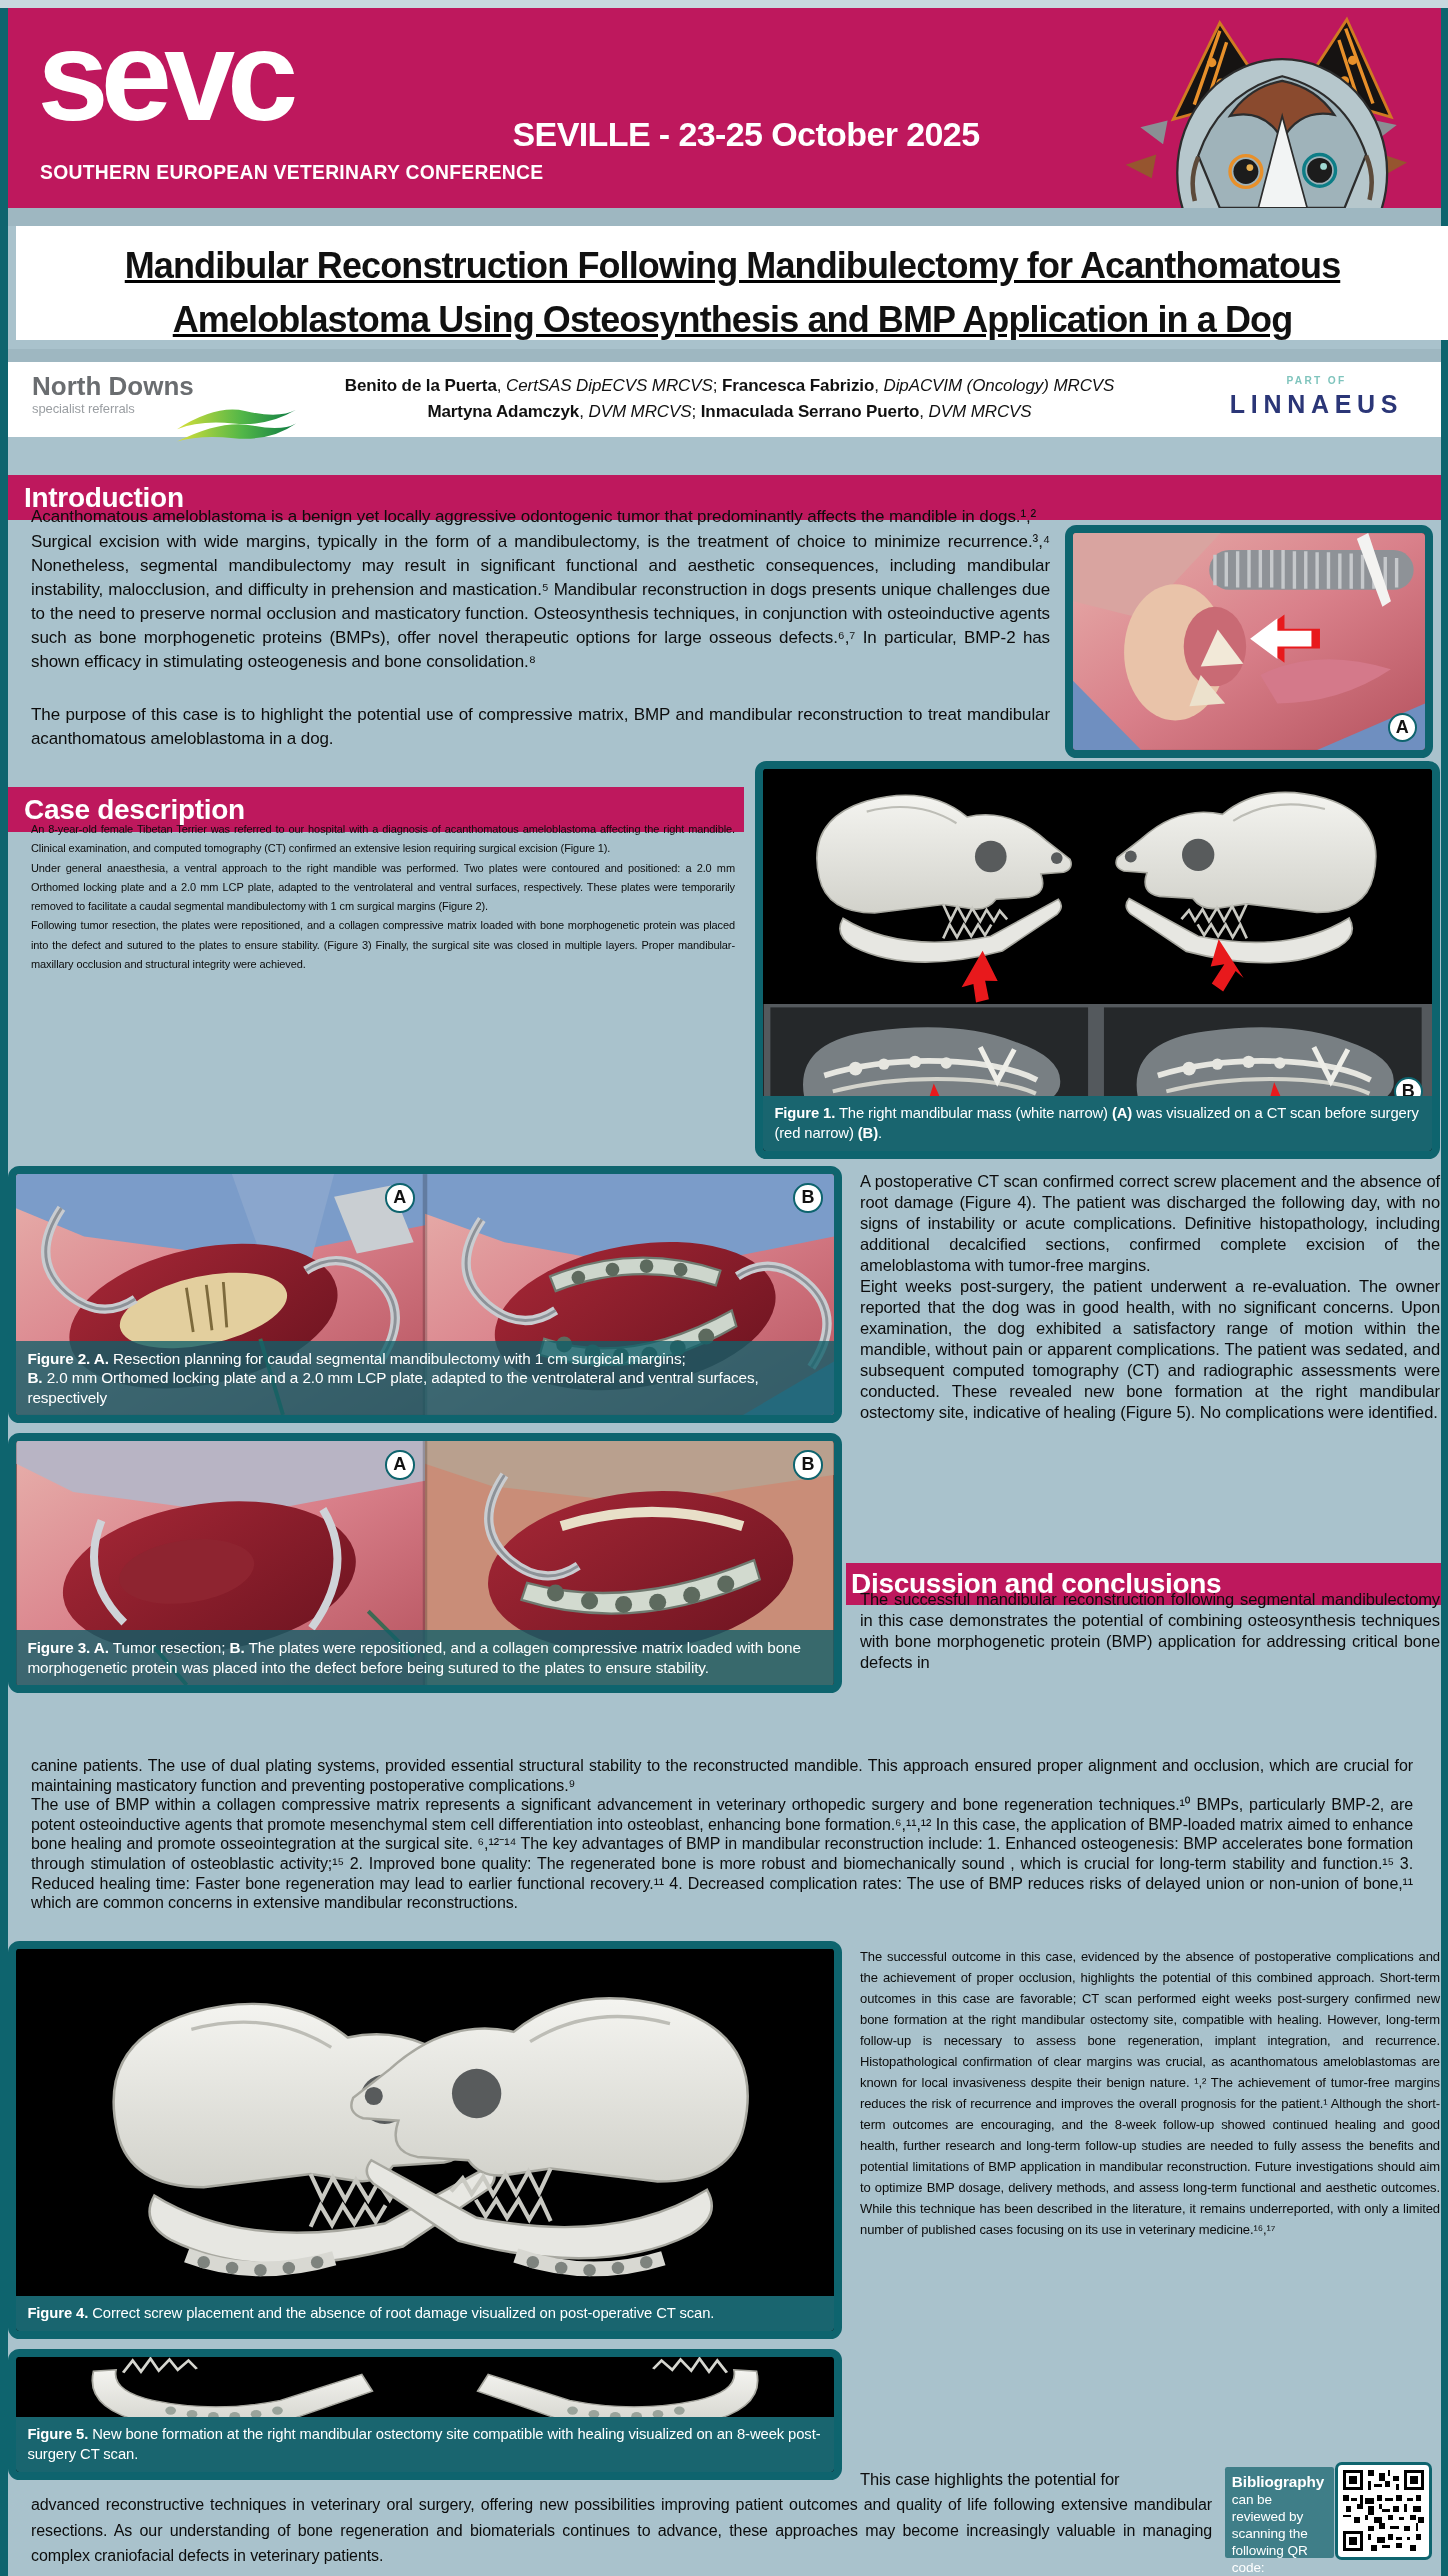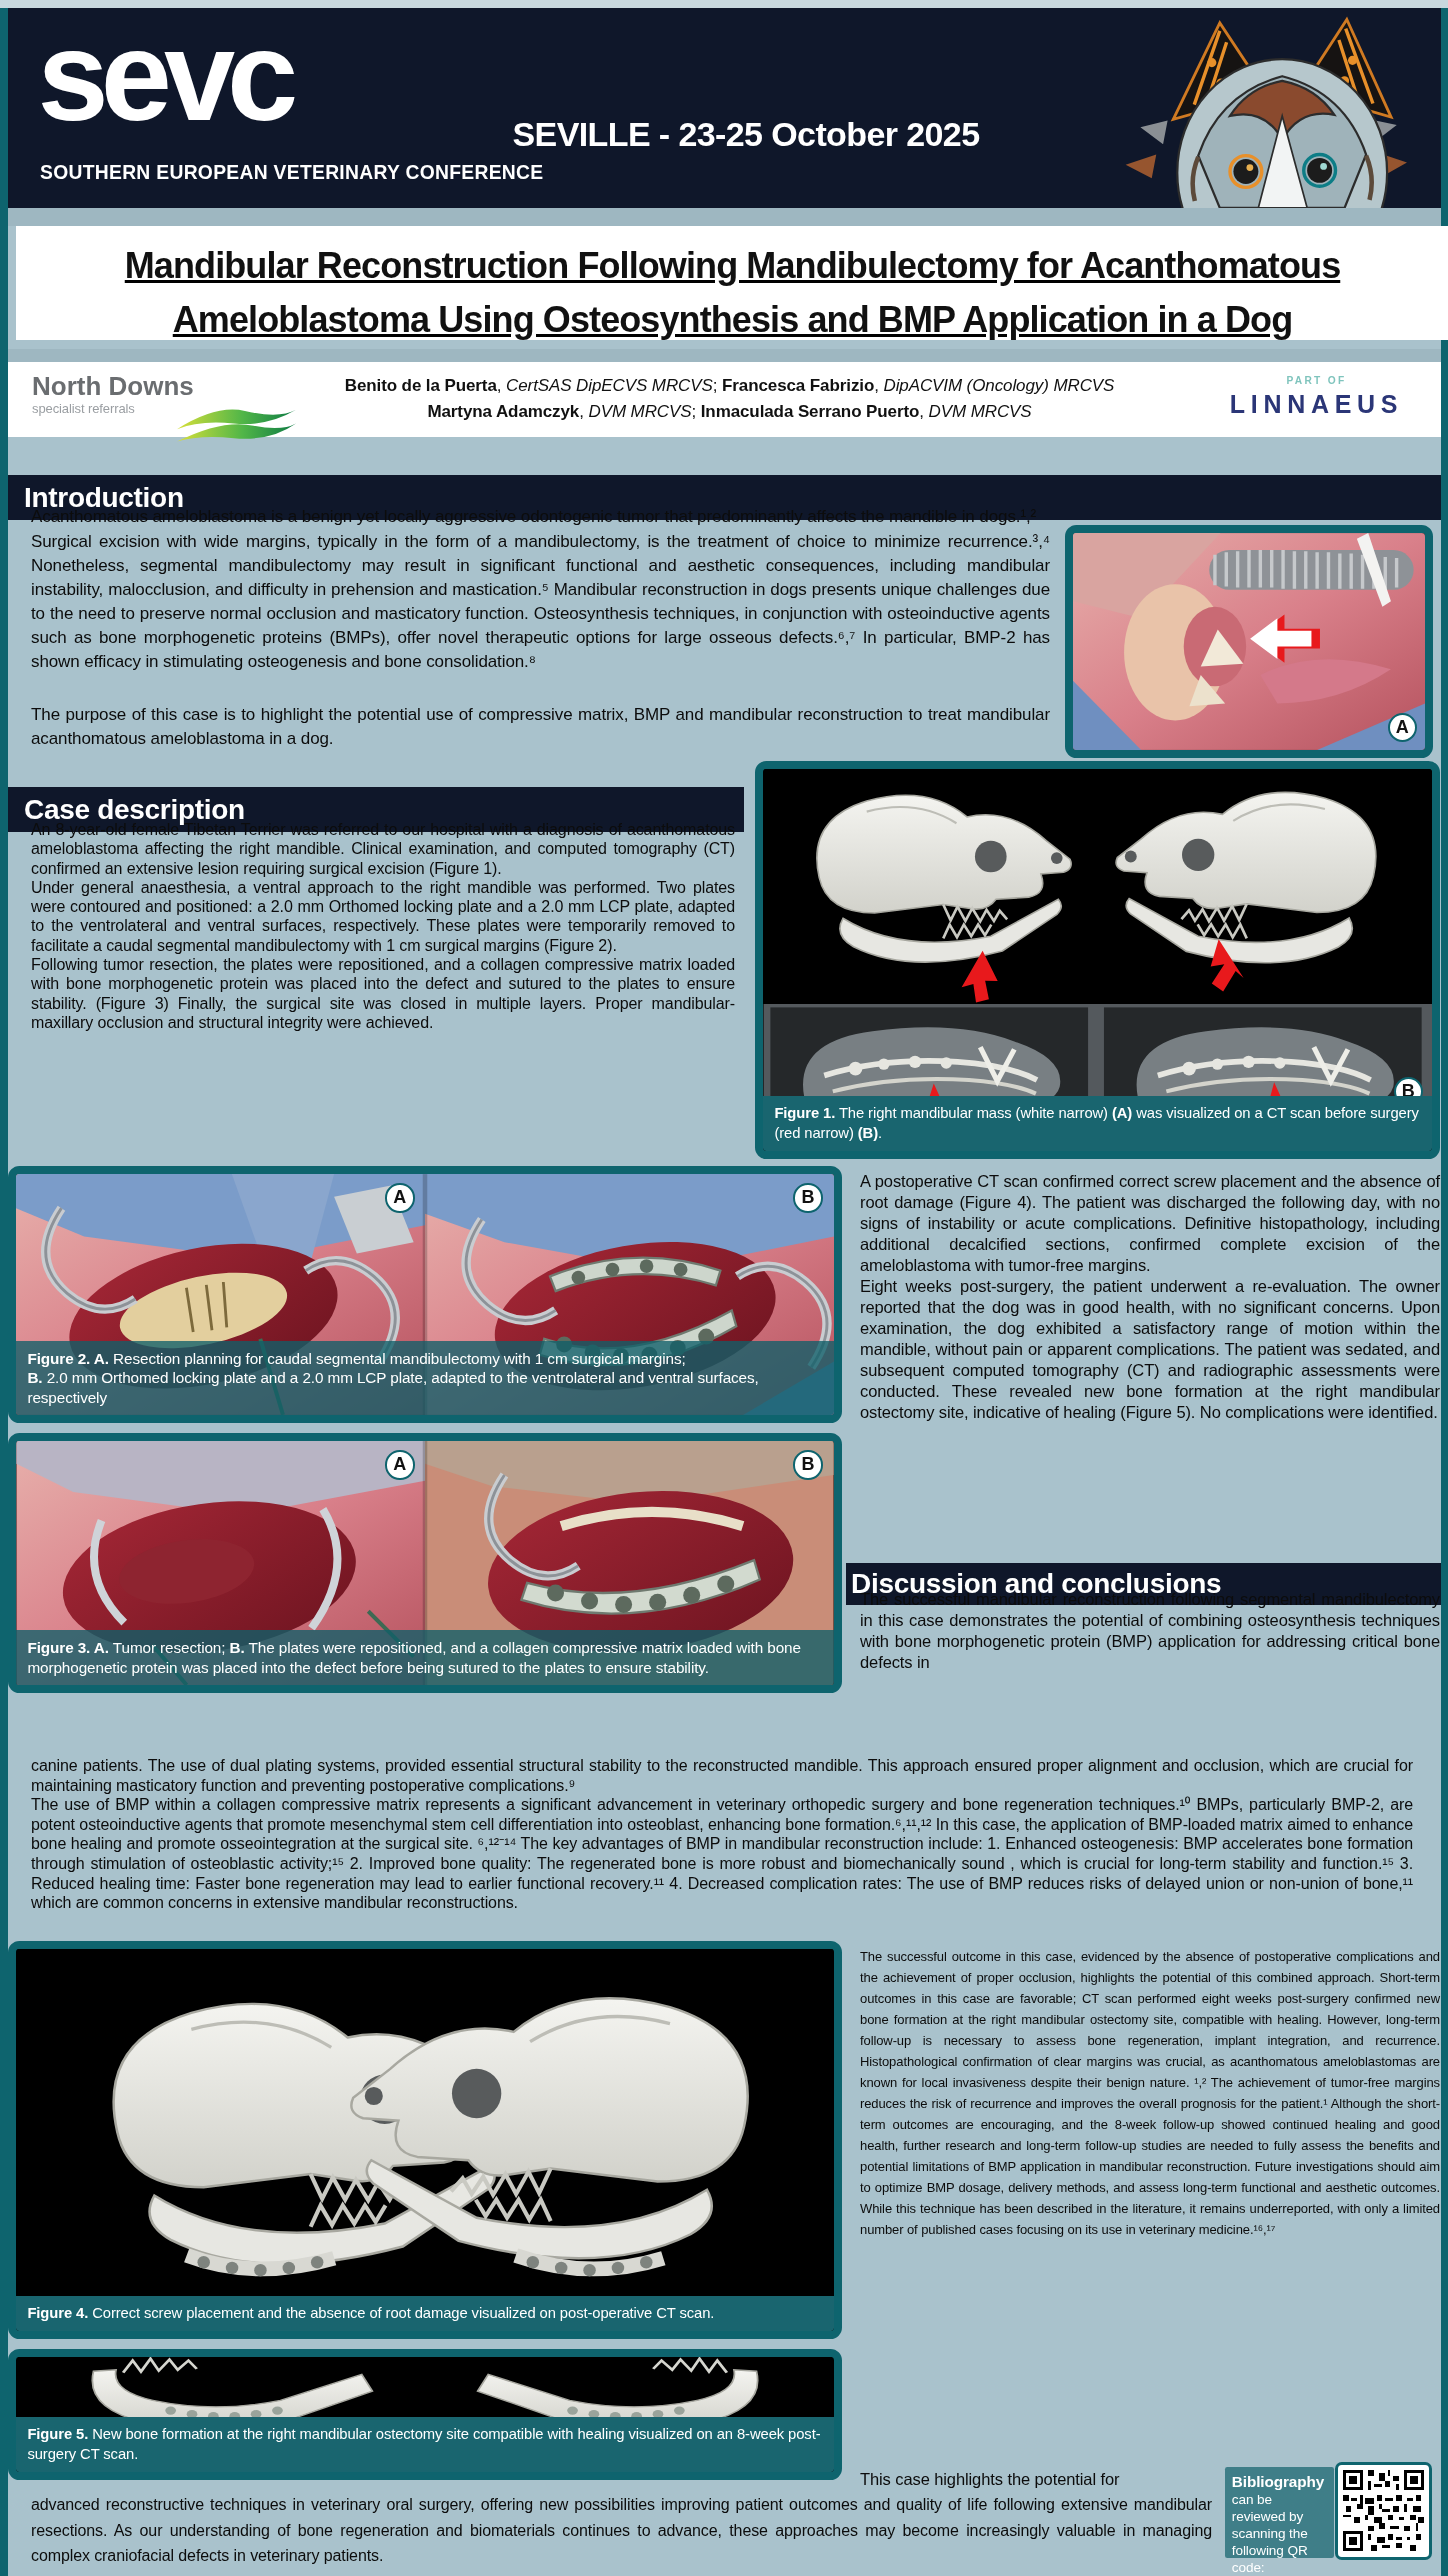--- a/index.html
+++ b/index.html
@@ -4,21 +4,21 @@
 <style>
   * { margin:0; padding:0; box-sizing:border-box; }
   html,body { background:#8fa6b0; }
   body { font-family:"Liberation Sans", sans-serif; }
   #poster {
     position:relative; width:1449px; height:2576px;
     background:#a9c2cc; overflow:hidden; margin:0 auto;
     letter-spacing:-0.1px;
   }
   .abs { position:absolute; }
-  .teal { background:#0f172a; }
+  .teal { background:#be185d; }
   .band { background:#9eb7c1; }
   .white-bg { background:#ffffff; }
 
   
   #top-strip { left:0; top:0; width:1449px; height:8px; background:#c8d8de; }
   #border-left { left:0; top:8px; width:8px; height:2568px; background:#0e646e; }
   #border-right { left:1441px; top:8px; width:8px; height:2568px; background:#0e646e; }
   #banner { left:8px; top:8px; width:1433px; height:200px; overflow:hidden; }
   #sevc-logo { left:29.5px; top:-5.7px; font-size:128px; font-weight:bold; color:#fff; letter-spacing:-8px; }
   #sevc-tagline { left:32px; top:154px; font-size:19.3px; font-weight:bold; color:#fff; letter-spacing:0.3px; }
@@ -47,21 +47,21 @@
   .section-bar { color:#fff; font-weight:bold; font-size:28px; letter-spacing:-0.3px;margin-top:24px; }
   #intro-bar { left:8px; top:451px; width:1433px; height:45px; line-height:45px; padding-left:16px; }
   #case-bar { left:8px; top:763px; width:736px; height:45px; line-height:45px; padding-left:16px; }
   #disc-bar { left:846px; top:1539px; width:595px; height:42px; line-height:42px; padding-left:5px; }
 
   
   .para { color:#0c0c0c; text-align:justify; }
   #intro-p1 { left:31px; top:505px; width:1369px; font-size:17px; line-height:24px; }
   #intro-p2 { left:31px; top:530px; width:1019px; font-size:17px; line-height:24px; }
   #intro-p3 { left:31px; top:703px; width:1019px; font-size:17px; line-height:24px; }
-  #case-text { left:31px; top:820px; width:704px; font-size:16px; line-height:19.3px; }
+  #case-text { left:31px; top:820px; width:704px; font-size:11px; line-height:19.3px; }
   #postop-text { left:860px; top:1171px; width:580px; font-size:16.5px; line-height:21px; }
   #disc-p1 { left:860px; top:1589px; width:580px; font-size:16.5px; line-height:21px; }
   #full-para { left:31px; top:1756px; width:1382px; font-size:16px; line-height:19.6px; }
   #disc-p4 { left:860px; top:1946px; width:580px; font-size:13px; line-height:21px; }
   #disc-p5 { left:860px; top:2469px; width:363px; font-size:16.5px; line-height:21px; text-align:left; }
   #bottom-para { left:31px; top:2492px; width:1181px; font-size:16px; line-height:25.6px; }
 
   
   .figbox { border:8px solid #0e646e; border-radius:11.4px; overflow:hidden; background:#000; }
   #photoA { left:1065px; top:525px; width:368px; height:233px; }

